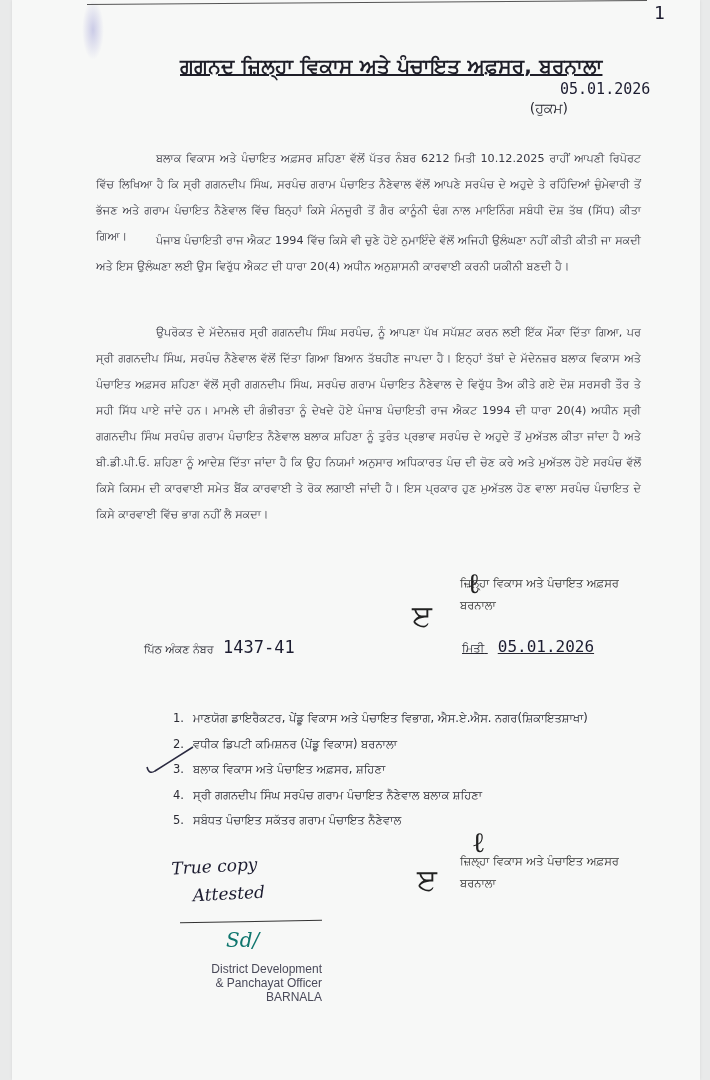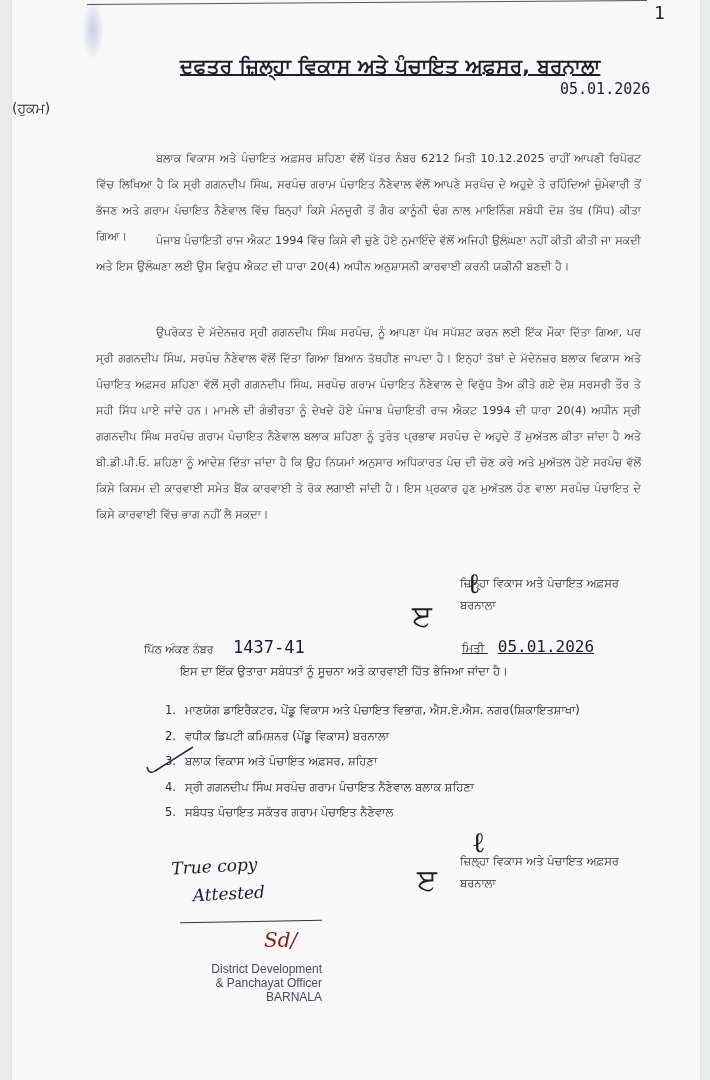--- a/index.html
+++ b/index.html
@@ -17,56 +17,56 @@
   }
   .topline { position:absolute; left:75px; top:2px; width:560px; height:0; border-top:1px solid #555; transform:rotate(-0.4deg); }
   .pagenum { position:absolute; left:642px; top:2px; font-size:18px; color:#222; font-family:"DejaVu Serif", serif; }
   .title {
     position:absolute; left:168px; top:54px; width:480px;
     font-size:20px; font-weight:bold; text-decoration:underline; color:#1e1e28;
     letter-spacing:0.2px; white-space:nowrap;
   }
   .hw { font-family:"DejaVu Sans Mono", monospace; color:#1c1c30; }
   .date-top { position:absolute; left:548px; top:80px; font-size:15px; }
-  .hukam { position:absolute; left:0; width:556px; top:100px; text-align:left; font-size:14px; }
+  .hukam { position:absolute; left:0; width:556px; top:100px; text-align:right; font-size:14px; }
   .para {
     position:absolute; left:84px; width:545px;
     font-size:11.2px; line-height:26px; text-align:justify; color:#3a3a44;
   }
   .para .indent { display:inline-block; width:60px; }
   .p1 { top:146px; }
   .p2 { top:228px; }
   .p3 { top:320px; }
   .sig-block { position:absolute; left:448px; font-size:11.5px; line-height:22px; color:#333; }
   .sig1 { top:572px; }
   .sig2 { top:850px; }
   .sig-mark { position:absolute; font-size:28px; color:#222; font-family:"DejaVu Serif", serif; }
   .endst { position:absolute; left:132px; top:637px; font-size:11px; }
-  .endst .num { font-size:17px; margin-left:16px; }
+  .endst .num { font-size:17px; margin-left:6px; }
   .date-mid { position:absolute; left:450px; top:637px; font-size:11.5px;text-decoration:underline; }
   .date-mid .hw { font-size:16px; margin-left:10px; }
   .copy-line { position:absolute; left:168px; top:664px; font-size:11.5px; }
-  .list { position:absolute; left:145px; top:690px; list-style:none; margin:8px; padding:0; font-size:11.5px; line-height:25.5px; }
+  .list { position:absolute; left:145px; top:690px; list-style:none; margin:16px; padding:0; font-size:11.5px; line-height:25.5px; }
   .list .n { display:inline-block; width:20px; }
   .tick { position:absolute; left:133px; top:745px; width:50px; height:30px; }
   .true-copy { position:absolute; left:160px; top:852px; font-family:"DejaVu Serif", serif; font-style:italic; font-size:17px; line-height:28px; color:#1c1c30; transform:rotate(-3deg); }
   .attest-line { position:absolute; left:168px; top:921px; width:142px; border-top:1.5px solid #333; transform:rotate(-1deg); }
-  .attest-sig { position:absolute; left:214px; top:928px; font-family:"DejaVu Serif", serif; font-style:italic; font-size:20px; color:#7f1d1d;margin-left:38px; }
+  .attest-sig { position:absolute; left:214px; top:928px; font-family:"DejaVu Serif", serif; font-style:italic; font-size:20px; color:#0f766e; }
   .stamp { position:absolute; left:170px; top:962px; width:140px; text-align:right; font-family:"Liberation Sans", sans-serif; font-size:12px; line-height:14px; color:#4a4a5a; }
   .smudge { position:absolute; left:70px; top:0; width:22px; height:60px; background:radial-gradient(ellipse at center, rgba(120,120,200,0.35), rgba(120,120,200,0) 70%); }
 </style>
 </head>
 <body>
 
 <div class="page">
   <div class="smudge"></div>
   <div class="topline"></div>
   <div class="pagenum hw">1</div>
 
-  <div class="title">ਦਫਤਰ ਜ਼ਿਲ੍ਹਾ ਵਿਕਾਸ ਅਤੇ ਪੰਚਾਇਤ ਅਫ਼ਸਰ, ਬਰਨਾਲਾ</div>
+  <div class="title">ਗਗਨਦ ਜ਼ਿਲ੍ਹਾ ਵਿਕਾਸ ਅਤੇ ਪੰਚਾਇਤ ਅਫ਼ਸਰ, ਬਰਨਾਲਾ</div>
   <div class="date-top hw">05.01.2026</div>
   <div class="hukam">(ਹੁਕਮ)</div>
 
   <div class="para p1"><span class="indent"></span><span>ਬਲਾਕ ਵਿਕਾਸ ਅਤੇ ਪੰਚਾਇਤ ਅਫ਼ਸਰ ਸ਼ਹਿਣਾ ਵੱਲੋਂ ਪੱਤਰ ਨੰਬਰ 6212 ਮਿਤੀ 10.12.2025 ਰਾਹੀਂ ਆਪਣੀ ਰਿਪੋਰਟ ਵਿੱਚ ਲਿਖਿਆ ਹੈ ਕਿ ਸ੍ਰੀ ਗਗਨਦੀਪ ਸਿੰਘ, ਸਰਪੰਚ ਗਰਾਮ ਪੰਚਾਇਤ ਨੈਣੇਵਾਲ ਵੱਲੋਂ ਆਪਣੇ ਸਰਪੰਚ ਦੇ ਅਹੁਦੇ ਤੇ ਰਹਿੰਦਿਆਂ ਜ਼ੁੰਮੇਵਾਰੀ ਤੋਂ ਭੱਜਣ ਅਤੇ ਗਰਾਮ ਪੰਚਾਇਤ ਨੈਣੇਵਾਲ ਵਿੱਚ ਬਿਨ੍ਹਾਂ ਕਿਸੇ ਮੰਨਜੂਰੀ ਤੋਂ ਗੈਰ ਕਾਨੂੰਨੀ ਢੰਗ ਨਾਲ ਮਾਇਨਿੰਗ ਸਬੰਧੀ ਦੋਸ਼ ਤੱਥ (ਸਿੱਧ) ਕੀਤਾ ਗਿਆ।</span></div>
   <div class="para p2"><span class="indent"></span><span>ਪੰਜਾਬ ਪੰਚਾਇਤੀ ਰਾਜ ਐਕਟ 1994 ਵਿੱਚ ਕਿਸੇ ਵੀ ਚੁਣੇ ਹੋਏ ਨੁਮਾਇੰਦੇ ਵੱਲੋਂ ਅਜਿਹੀ ਉਲੰਘਣਾ ਨਹੀਂ ਕੀਤੀ ਕੀਤੀ ਜਾ ਸਕਦੀ ਅਤੇ ਇਸ ਉਲੰਘਣਾ ਲਈ ਉਸ ਵਿਰੁੱਧ ਐਕਟ ਦੀ ਧਾਰਾ 20(4) ਅਧੀਨ ਅਨੁਸ਼ਾਸਨੀ ਕਾਰਵਾਈ ਕਰਨੀ ਯਕੀਨੀ ਬਣਦੀ ਹੈ।</span></div>
   <div class="para p3"><span class="indent"></span><span>ਉਪਰੋਕਤ ਦੇ ਮੱਦੇਨਜ਼ਰ ਸ੍ਰੀ ਗਗਨਦੀਪ ਸਿੰਘ ਸਰਪੰਚ, ਨੂੰ ਆਪਣਾ ਪੱਖ ਸਪੱਸ਼ਟ ਕਰਨ ਲਈ ਇੱਕ ਮੌਕਾ ਦਿੱਤਾ ਗਿਆ, ਪਰ ਸ੍ਰੀ ਗਗਨਦੀਪ ਸਿੰਘ, ਸਰਪੰਚ ਨੈਣੇਵਾਲ ਵੱਲੋਂ ਦਿੱਤਾ ਗਿਆ ਬਿਆਨ ਤੱਥਹੀਣ ਜਾਪਦਾ ਹੈ। ਇਨ੍ਹਾਂ ਤੱਥਾਂ ਦੇ ਮੱਦੇਨਜ਼ਰ ਬਲਾਕ ਵਿਕਾਸ ਅਤੇ ਪੰਚਾਇਤ ਅਫ਼ਸਰ ਸ਼ਹਿਣਾ ਵੱਲੋਂ ਸ੍ਰੀ ਗਗਨਦੀਪ ਸਿੰਘ, ਸਰਪੰਚ ਗਰਾਮ ਪੰਚਾਇਤ ਨੈਣੇਵਾਲ ਦੇ ਵਿਰੁੱਧ ਤੈਅ ਕੀਤੇ ਗਏ ਦੋਸ਼ ਸਰਸਰੀ ਤੌਰ ਤੇ ਸਹੀ ਸਿੱਧ ਪਾਏ ਜਾਂਦੇ ਹਨ। ਮਾਮਲੇ ਦੀ ਗੰਭੀਰਤਾ ਨੂੰ ਦੇਖਦੇ ਹੋਏ ਪੰਜਾਬ ਪੰਚਾਇਤੀ ਰਾਜ ਐਕਟ 1994 ਦੀ ਧਾਰਾ 20(4) ਅਧੀਨ ਸ੍ਰੀ ਗਗਨਦੀਪ ਸਿੰਘ ਸਰਪੰਚ ਗਰਾਮ ਪੰਚਾਇਤ ਨੈਣੇਵਾਲ ਬਲਾਕ ਸ਼ਹਿਣਾ ਨੂੰ ਤੁਰੰਤ ਪ੍ਰਭਾਵ ਸਰਪੰਚ ਦੇ ਅਹੁਦੇ ਤੋਂ ਮੁਅੱਤਲ ਕੀਤਾ ਜਾਂਦਾ ਹੈ ਅਤੇ ਬੀ.ਡੀ.ਪੀ.ਓ. ਸ਼ਹਿਣਾ ਨੂੰ ਆਦੇਸ਼ ਦਿੱਤਾ ਜਾਂਦਾ ਹੈ ਕਿ ਉਹ ਨਿਯਮਾਂ ਅਨੁਸਾਰ ਅਧਿਕਾਰਤ ਪੰਚ ਦੀ ਚੋਣ ਕਰੇ ਅਤੇ ਮੁਅੱਤਲ ਹੋਏ ਸਰਪੰਚ ਵੱਲੋਂ ਕਿਸੇ ਕਿਸਮ ਦੀ ਕਾਰਵਾਈ ਸਮੇਤ ਬੈਂਕ ਕਾਰਵਾਈ ਤੇ ਰੋਕ ਲਗਾਈ ਜਾਂਦੀ ਹੈ। ਇਸ ਪ੍ਰਕਾਰ ਹੁਣ ਮੁਅੱਤਲ ਹੋਣ ਵਾਲਾ ਸਰਪੰਚ ਪੰਚਾਇਤ ਦੇ ਕਿਸੇ ਕਾਰਵਾਈ ਵਿੱਚ ਭਾਗ ਨਹੀਂ ਲੈ ਸਕਦਾ।</span></div>
 
   <div class="sig-mark" style="left:455px;top:567px;">ℓ</div>
   <div class="sig-mark" style="left:400px;top:598px;font-size:30px;">ੲ</div>
   <div class="sig-block sig1">
@@ -76,21 +76,20 @@
 
   <div class="endst">
     <span>ਪਿੱਠ ਅੰਕਣ ਨੰਬਰ</span>
     <span class="num hw">1437-41</span>
   </div>
   <div class="date-mid">
     <span>ਮਿਤੀ</span>
     <span class="hw">05.01.2026</span>
   </div>
 
-  <div class="copy-line">ਇਸ ਦਾ ਇੱਕ ਉਤਾਰਾ ਸਬੰਧਤਾਂ ਨੂੰ ਸੂਚਨਾ ਅਤੇ ਕਾਰਵਾਈ ਹਿੱਤ ਭੇਜਿਆ ਜਾਂਦਾ ਹੈ।</div>
 
   <ul class="list">
     <li><span class="n">1.</span><span>ਮਾਣਯੋਗ ਡਾਇਰੈਕਟਰ, ਪੇਂਡੂ ਵਿਕਾਸ ਅਤੇ ਪੰਚਾਇਤ ਵਿਭਾਗ, ਐਸ.ਏ.ਐਸ. ਨਗਰ(ਸ਼ਿਕਾਇਤਸ਼ਾਖਾ)</span></li>
     <li><span class="n">2.</span><span>ਵਧੀਕ ਡਿਪਟੀ ਕਮਿਸ਼ਨਰ (ਪੇਂਡੂ ਵਿਕਾਸ) ਬਰਨਾਲਾ</span></li>
     <li><span class="n">3.</span><span>ਬਲਾਕ ਵਿਕਾਸ ਅਤੇ ਪੰਚਾਇਤ ਅਫ਼ਸਰ, ਸ਼ਹਿਣਾ</span></li>
     <li><span class="n">4.</span><span>ਸ੍ਰੀ ਗਗਨਦੀਪ ਸਿੰਘ ਸਰਪੰਚ ਗਰਾਮ ਪੰਚਾਇਤ ਨੈਣੇਵਾਲ ਬਲਾਕ ਸ਼ਹਿਣਾ</span></li>
     <li><span class="n">5.</span><span>ਸਬੰਧਤ ਪੰਚਾਇਤ ਸਕੱਤਰ ਗਰਾਮ ਪੰਚਾਇਤ ਨੈਣੇਵਾਲ</span></li>
   </ul>
   <svg class="tick" viewBox="0 0 50 30">
     <path d="M2 22 Q4 30 10 26 L48 2" stroke="#2a2a40" stroke-width="1.5" fill="none"></path>

